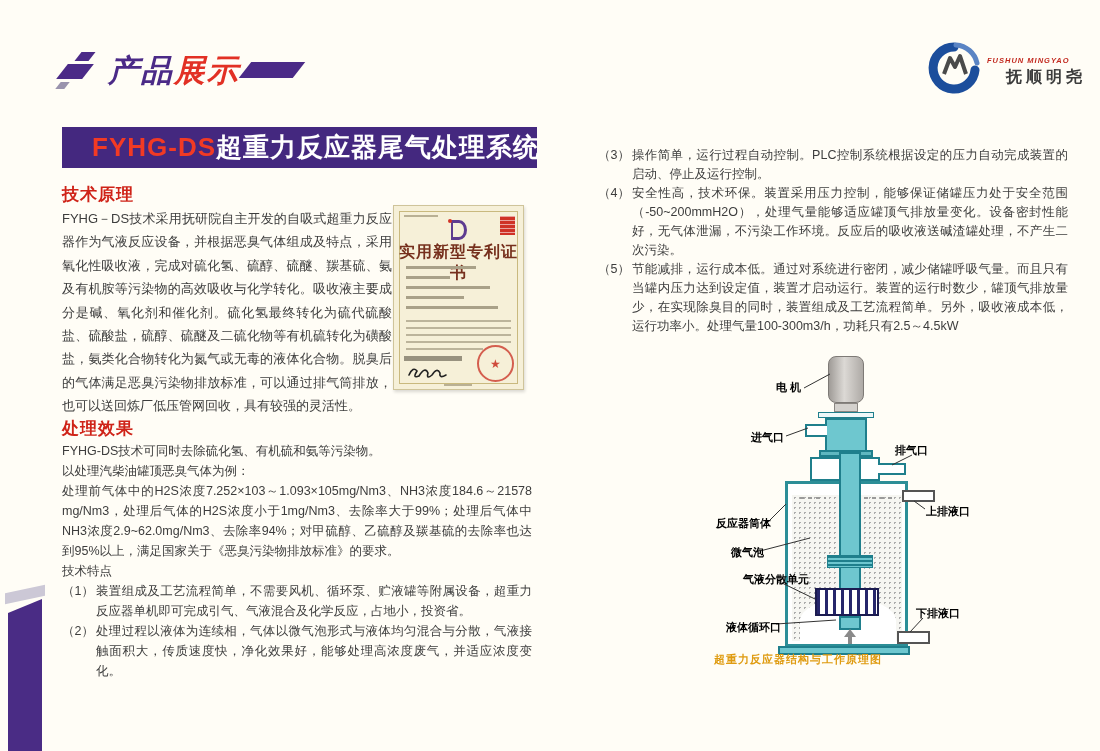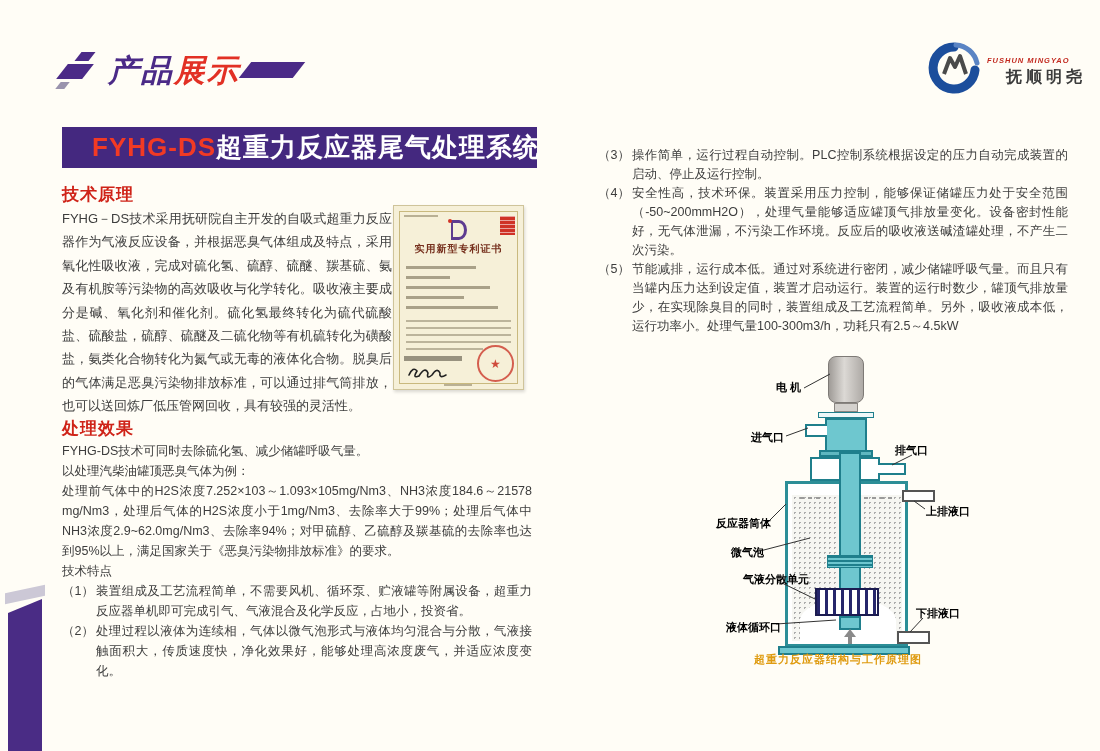--- a/index.html
+++ b/index.html
@@ -47,21 +47,21 @@
   .cert{left:393px;top:205px;width:129px;height:183px;background:#f6f0d8;border:1px solid #cfc49a;
         box-shadow:1px 2px 3px rgba(0,0,0,.15);}
   .cert-frame{position:absolute;left:5px;top:5px;right:5px;bottom:5px;border:1px solid #c9b97e;}
   .cert-topline{position:absolute;left:10px;top:9px;width:34px;height:2px;background:#b9b094;}
   .cert-logo{position:absolute;left:57px;top:14px;width:11px;height:14px;border:3px solid #5e3c90;
              border-left:2px solid #5e3c90;border-radius:0 70% 70% 0;}
   .cert-logo::before{content:"";position:absolute;left:-5px;top:-4px;width:4px;height:4px;background:#d03326;border-radius:50%;}
   .cert-stamp{position:absolute;right:8px;top:10px;width:15px;height:19px;background:#cf3226;
               background-image:repeating-linear-gradient(180deg,rgba(255,255,255,.55) 0 1px,transparent 1px 4px);}
   .cert-title{position:absolute;left:0;top:36px;width:100%;text-align:center;font-family:"Liberation Serif",serif;
-              font-size:10px;font-weight:700;color:#76301d;letter-spacing:1px;}
+              font-size:16px;font-weight:700;color:#76301d;letter-spacing:1px;}
   .cert-l{position:absolute;height:2.5px;background:#a9a188;}
   .cert-pl{position:absolute;height:2px;background:#bcb49b;left:12px;right:12px;}
   .cert-band{position:absolute;left:10px;top:150px;width:58px;height:5px;background:#98927f;}
   .cert-sign{position:absolute;left:12px;top:157px;}
   .cert-seal{position:absolute;right:9px;bottom:7px;width:33px;height:33px;border-radius:50%;
              border:2.5px solid rgba(198,32,20,.7);display:flex;align-items:center;justify-content:center;
              color:rgba(198,32,20,.8);font-size:12px;}
   .cert-footline{position:absolute;left:50px;bottom:3px;width:28px;height:2px;background:#b9b094;}
 
   
@@ -91,21 +91,21 @@
   .disp{overflow:hidden;}
   .stub{left:151px;top:264px;width:22px;height:14px;background:#6ec7cf;border:2px solid #1f7f8c;}
   .arrow-head{left:156px;top:277px;width:0;height:0;border-left:6px solid transparent;border-right:6px solid transparent;
               border-bottom:8px solid #8a8a8a;}
   .arrow-stem{left:160px;top:285px;width:4px;height:7px;background:#8a8a8a;}
   .baseplate{left:90px;top:294px;width:132px;height:9px;background:#6ec7cf;border:2px solid #1f7f8c;}
   .udrain{left:214px;top:138px;width:33px;height:12px;background:#fff;border:2px solid #555;}
   .ldrain{left:209px;top:279px;width:33px;height:13px;background:#fff;border:2px solid #555;}
   .dlabel{position:absolute;font-size:11px;font-weight:700;color:#000;white-space:nowrap;}
   .leaders{position:absolute;left:0;top:0;width:300px;height:312px;pointer-events:none;}
-  .d-caption{left:688px;top:652px;width:300px;text-align:center;font-size:11px;font-weight:700;color:#df9b10;letter-spacing:1px;}
+  .d-caption{left:648px;top:652px;width:300px;text-align:center;font-size:11px;font-weight:700;color:#df9b10;letter-spacing:1px;}
 
   
   .fold{left:5px;top:589px;width:40px;height:11px;background:#ccc8d6;transform:skewY(-12deg);}
   .sidebar{left:8px;top:599px;width:34px;height:152px;background:#4a2c85;
            clip-path:polygon(0 14px,100% 0,100% 100%,0 100%);}
   .pnum{position:absolute;width:100%;text-align:center;color:#fff;font-weight:700;font-size:15px;padding-left:43px;}
 </style>
 </head>
 <body>
 
@@ -154,21 +154,21 @@
     <div class="cert-band"></div>
     <svg class="cert-sign" width="46" height="18" viewBox="0 0 46 18">
       <path d="M3 12 q4 -9 8 -4 q-5 8 2 5 q6 -10 9 -3 q-2 7 4 2 q5 -8 8 -2 q-1 6 6 2" fill="none" stroke="#222" stroke-width="1.6" stroke-linecap="round"></path>
     </svg>
     <div class="cert-seal">★</div>
     <div class="cert-footline"></div>
   </div>
 
   <div class="abs sec-head h-effect">处理效果</div>
   <div class="abs effect-flow">
-    <div class="ln">FYHG-DS技术可同时去除硫化氢、减少储罐呼吸气量。</div>
+    <div class="ln">FYHG-DS技术可同时去除硫化氢、有机硫和氨等污染物。</div>
     <div class="ln">以处理汽柴油罐顶恶臭气体为例：</div>
     <div class="para">处理前气体中的H2S浓度7.252×103～1.093×105mg/Nm3、NH3浓度184.6～21578 mg/Nm3，处理后气体的H2S浓度小于1mg/Nm3、去除率大于99%；处理后气体中NH3浓度2.9~62.0mg/Nm3、去除率94%；对甲硫醇、乙硫醇及羰基硫的去除率也达到95%以上，满足国家关于《恶臭污染物排放标准》的要求。</div>
     <div class="ln">技术特点</div>
     <div class="feat">
       <span class="num">（1）</span>
       <span class="txt">装置组成及工艺流程简单，不需要风机、循环泵、贮液罐等附属设备，超重力反应器单机即可完成引气、气液混合及化学反应，占地小，投资省。</span>
     </div>
     <div class="feat">
       <span class="num">（2）</span>
       <span class="txt">处理过程以液体为连续相，气体以微气泡形式与液体均匀混合与分散，气液接触面积大，传质速度快，净化效果好，能够处理高浓度废气，并适应浓度变化。</span>

